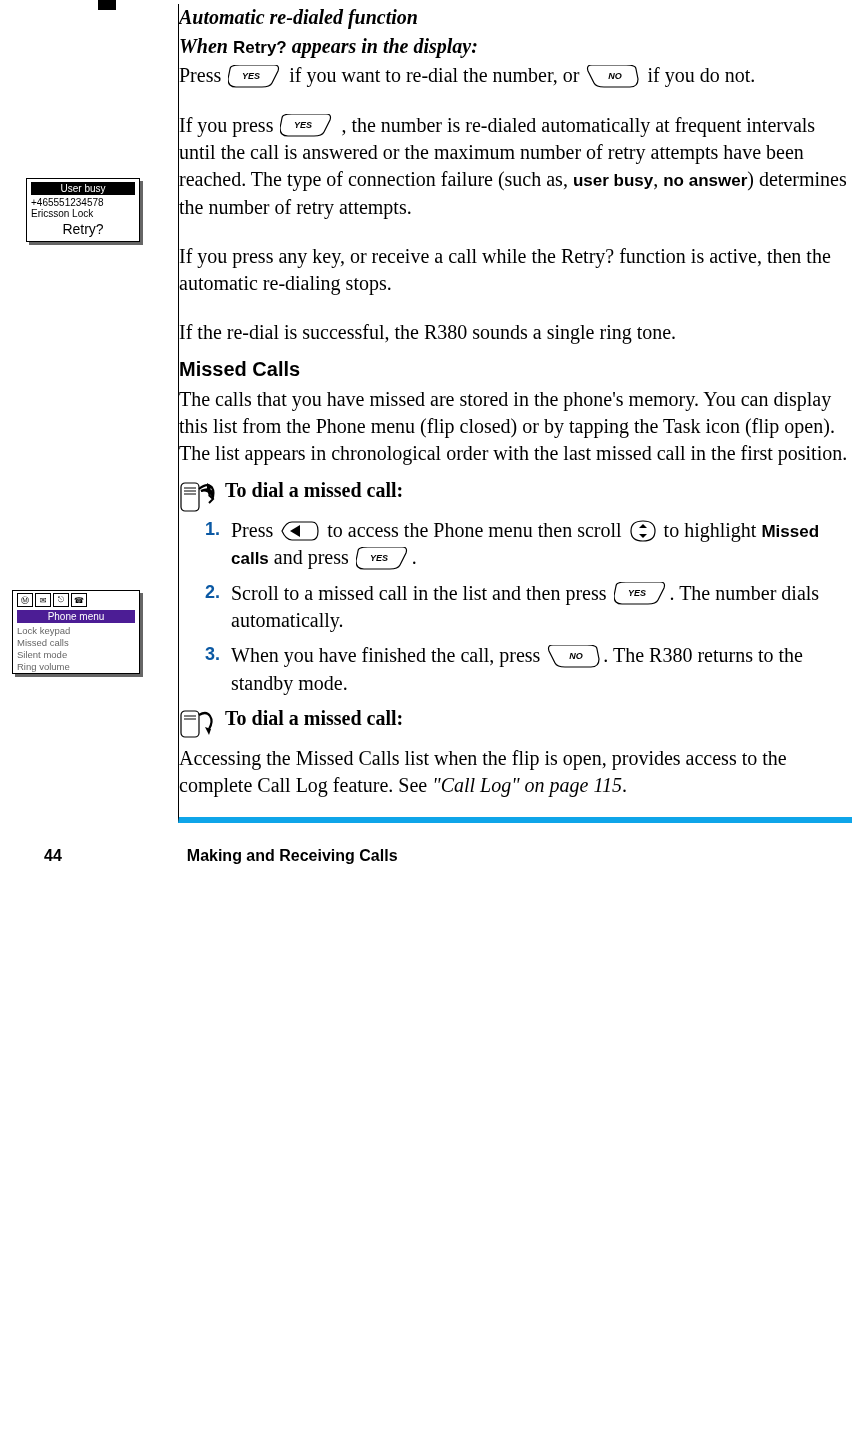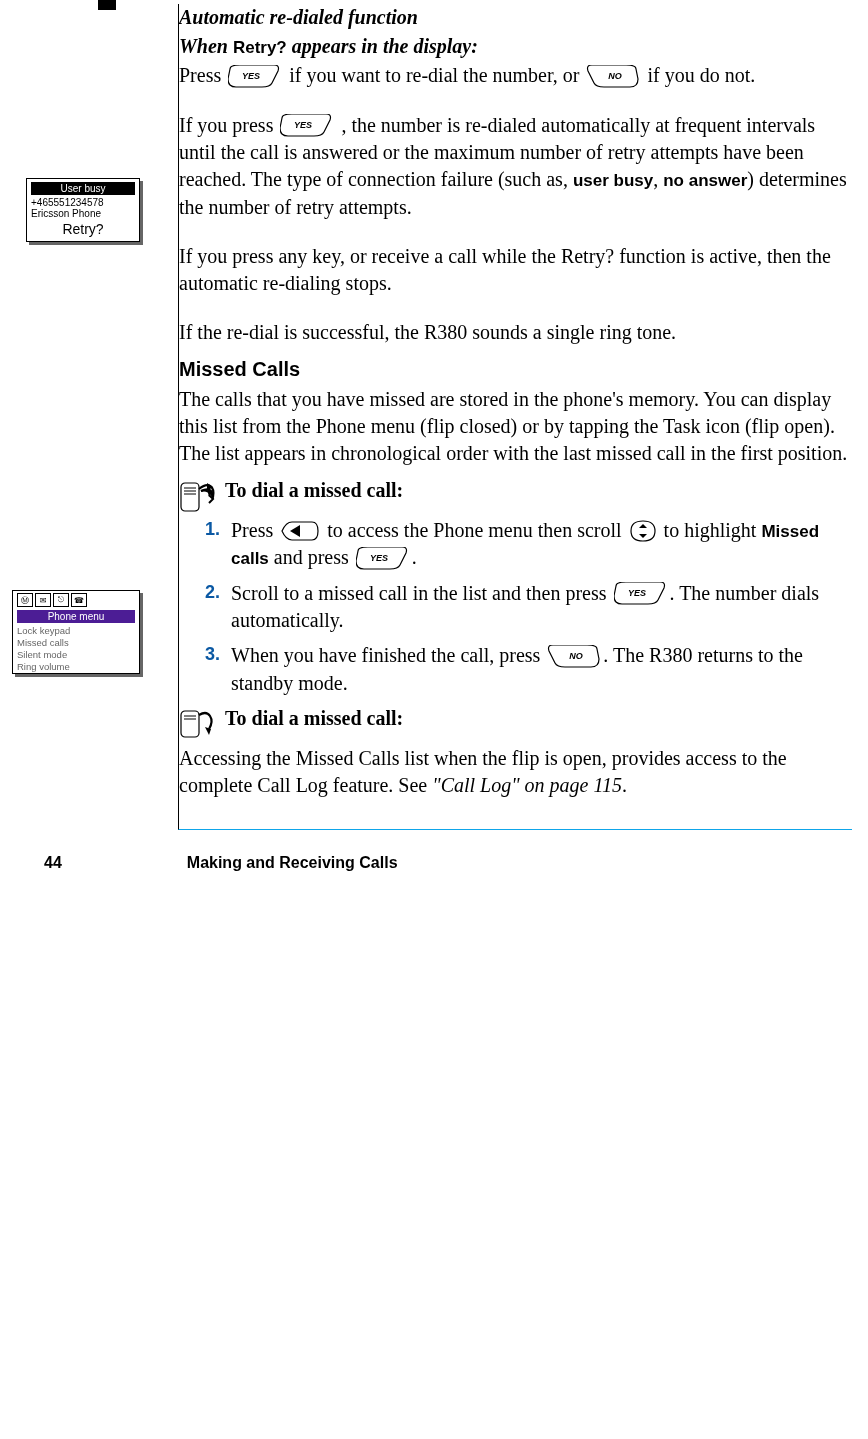--- a/index.html
+++ b/index.html
@@ -90,21 +90,21 @@
     line-height: 1.25;
     font-family: Helvetica, Arial, sans-serif;
   }
   .content {
     margin-left: 178px;
     padding-top: 0;
     padding-right: 4px;
     line-height: 1.36;
     border-left: 1px solid #000;
     padding-left: 0;
-    border-bottom: 1px solid #0ea5e9;
+    border-bottom: 6px solid #0ea5e9;
     padding-bottom: 18px;
   }
   .para { margin: 0 0 22px 0; }
   .para-tight { margin: 0 0 10px 0; }
   .h4 {
     font-family: "Times New Roman", Times, serif;
     font-weight: bold;
     font-style: italic;
     font-size: 20px;
     margin: 0 0 2px 0;
@@ -233,21 +233,21 @@
   </defs>
 </svg>
 
 <div class="page">
   <div class="tab"></div>
 
   <div class="left-rail">
     <div class="phone-screen retry-screen">
       <div class="retry-head">User busy</div>
       <div class="retry-num">+465551234578</div>
-      <div class="retry-name">Ericsson Phone</div>
+      <div class="retry-name">Ericsson Lock</div>
       <div class="retry-q">Retry?</div>
     </div>
 
     <div class="phone-screen menu-screen">
       <div class="status-icons">
         <div class="sicon">Ⓜ</div>
         <div class="sicon">✉</div>
         <div class="sicon">⎋</div>
         <div class="sicon">☎</div>
       </div>
@@ -339,21 +339,21 @@
 
     <div class="proc-row">
       <span class="proc-icon">
           <svg width="40" height="36">
             <use href="#proc-open"></use>
           </svg>
         </span>
       <span class="proc">To dial a missed call:</span>
     </div>
 
-    <p class="para" style="margin-bottom:12px">
+    <p class="para" style="margin-bottom:0">
       <span>Accessing the Missed Calls list when the flip is open, provides access to the complete Call Log feature. See </span><em class="ref">"Call Log" on page 115</em><span>.</span>
     </p>
 
   </div>
 
   <div class="footer">
     <span class="pgnum">44</span>
     <span class="chapter">Making and Receiving Calls</span>
   </div>
 </div>

